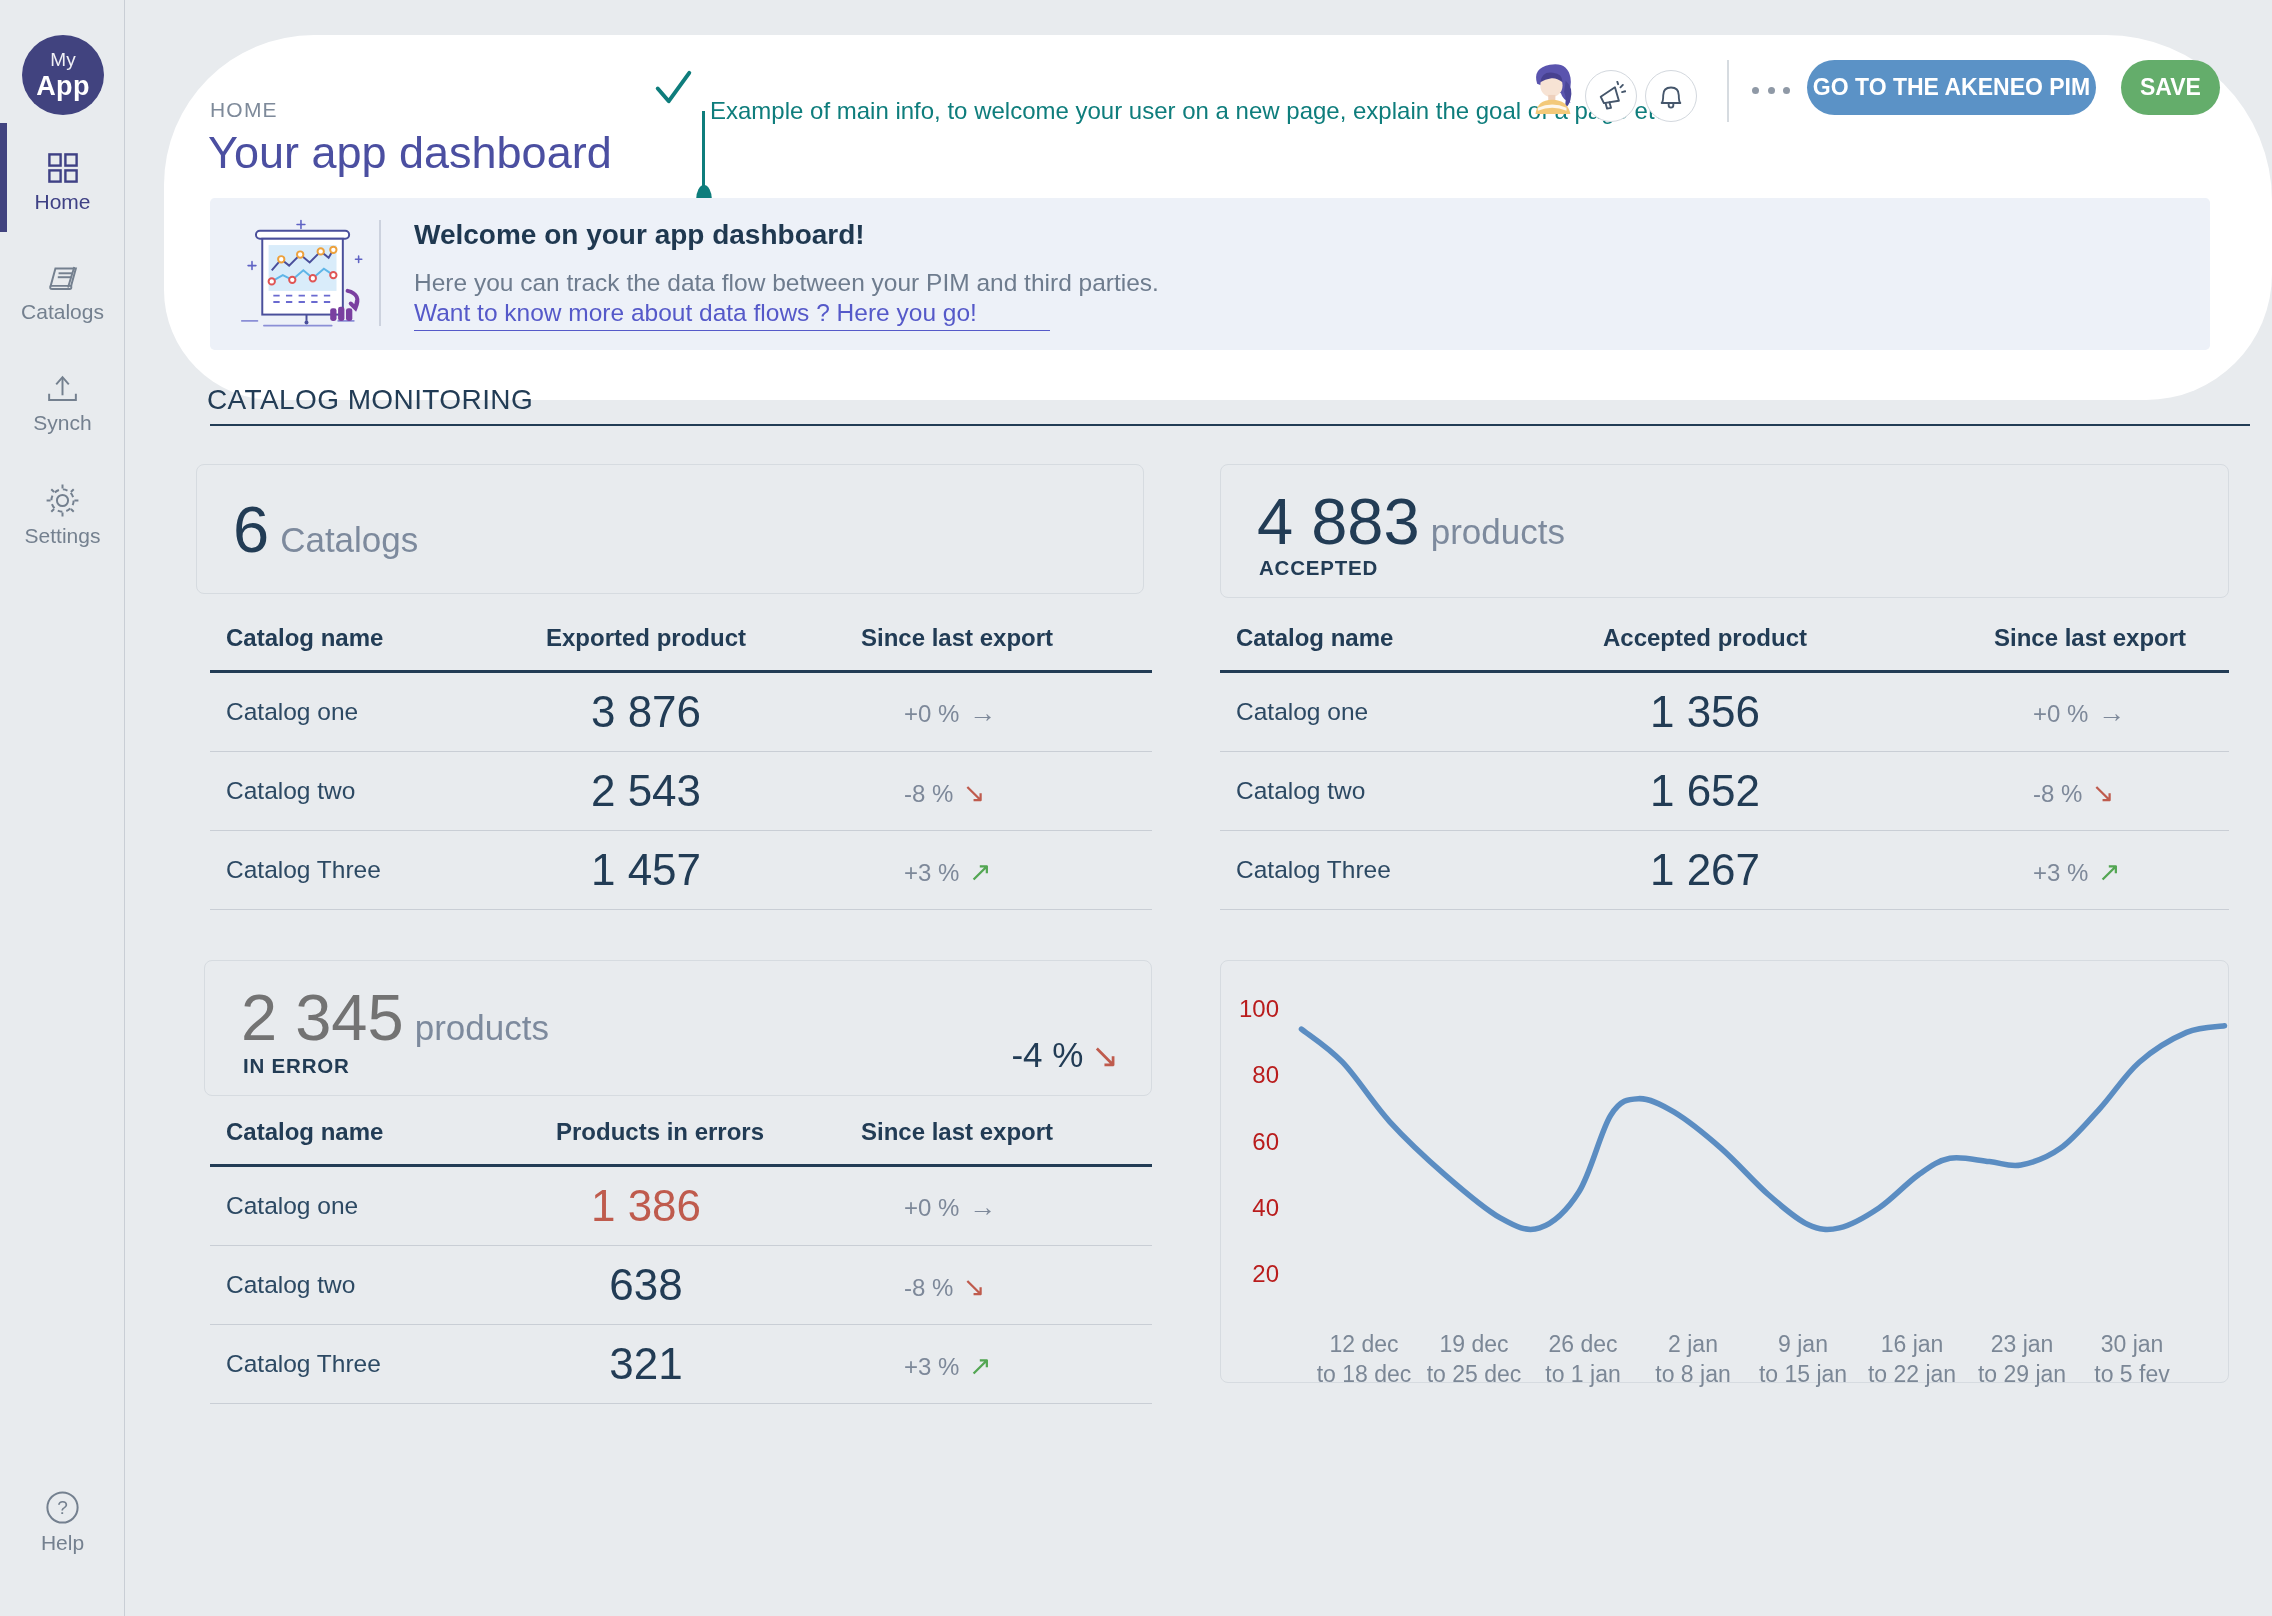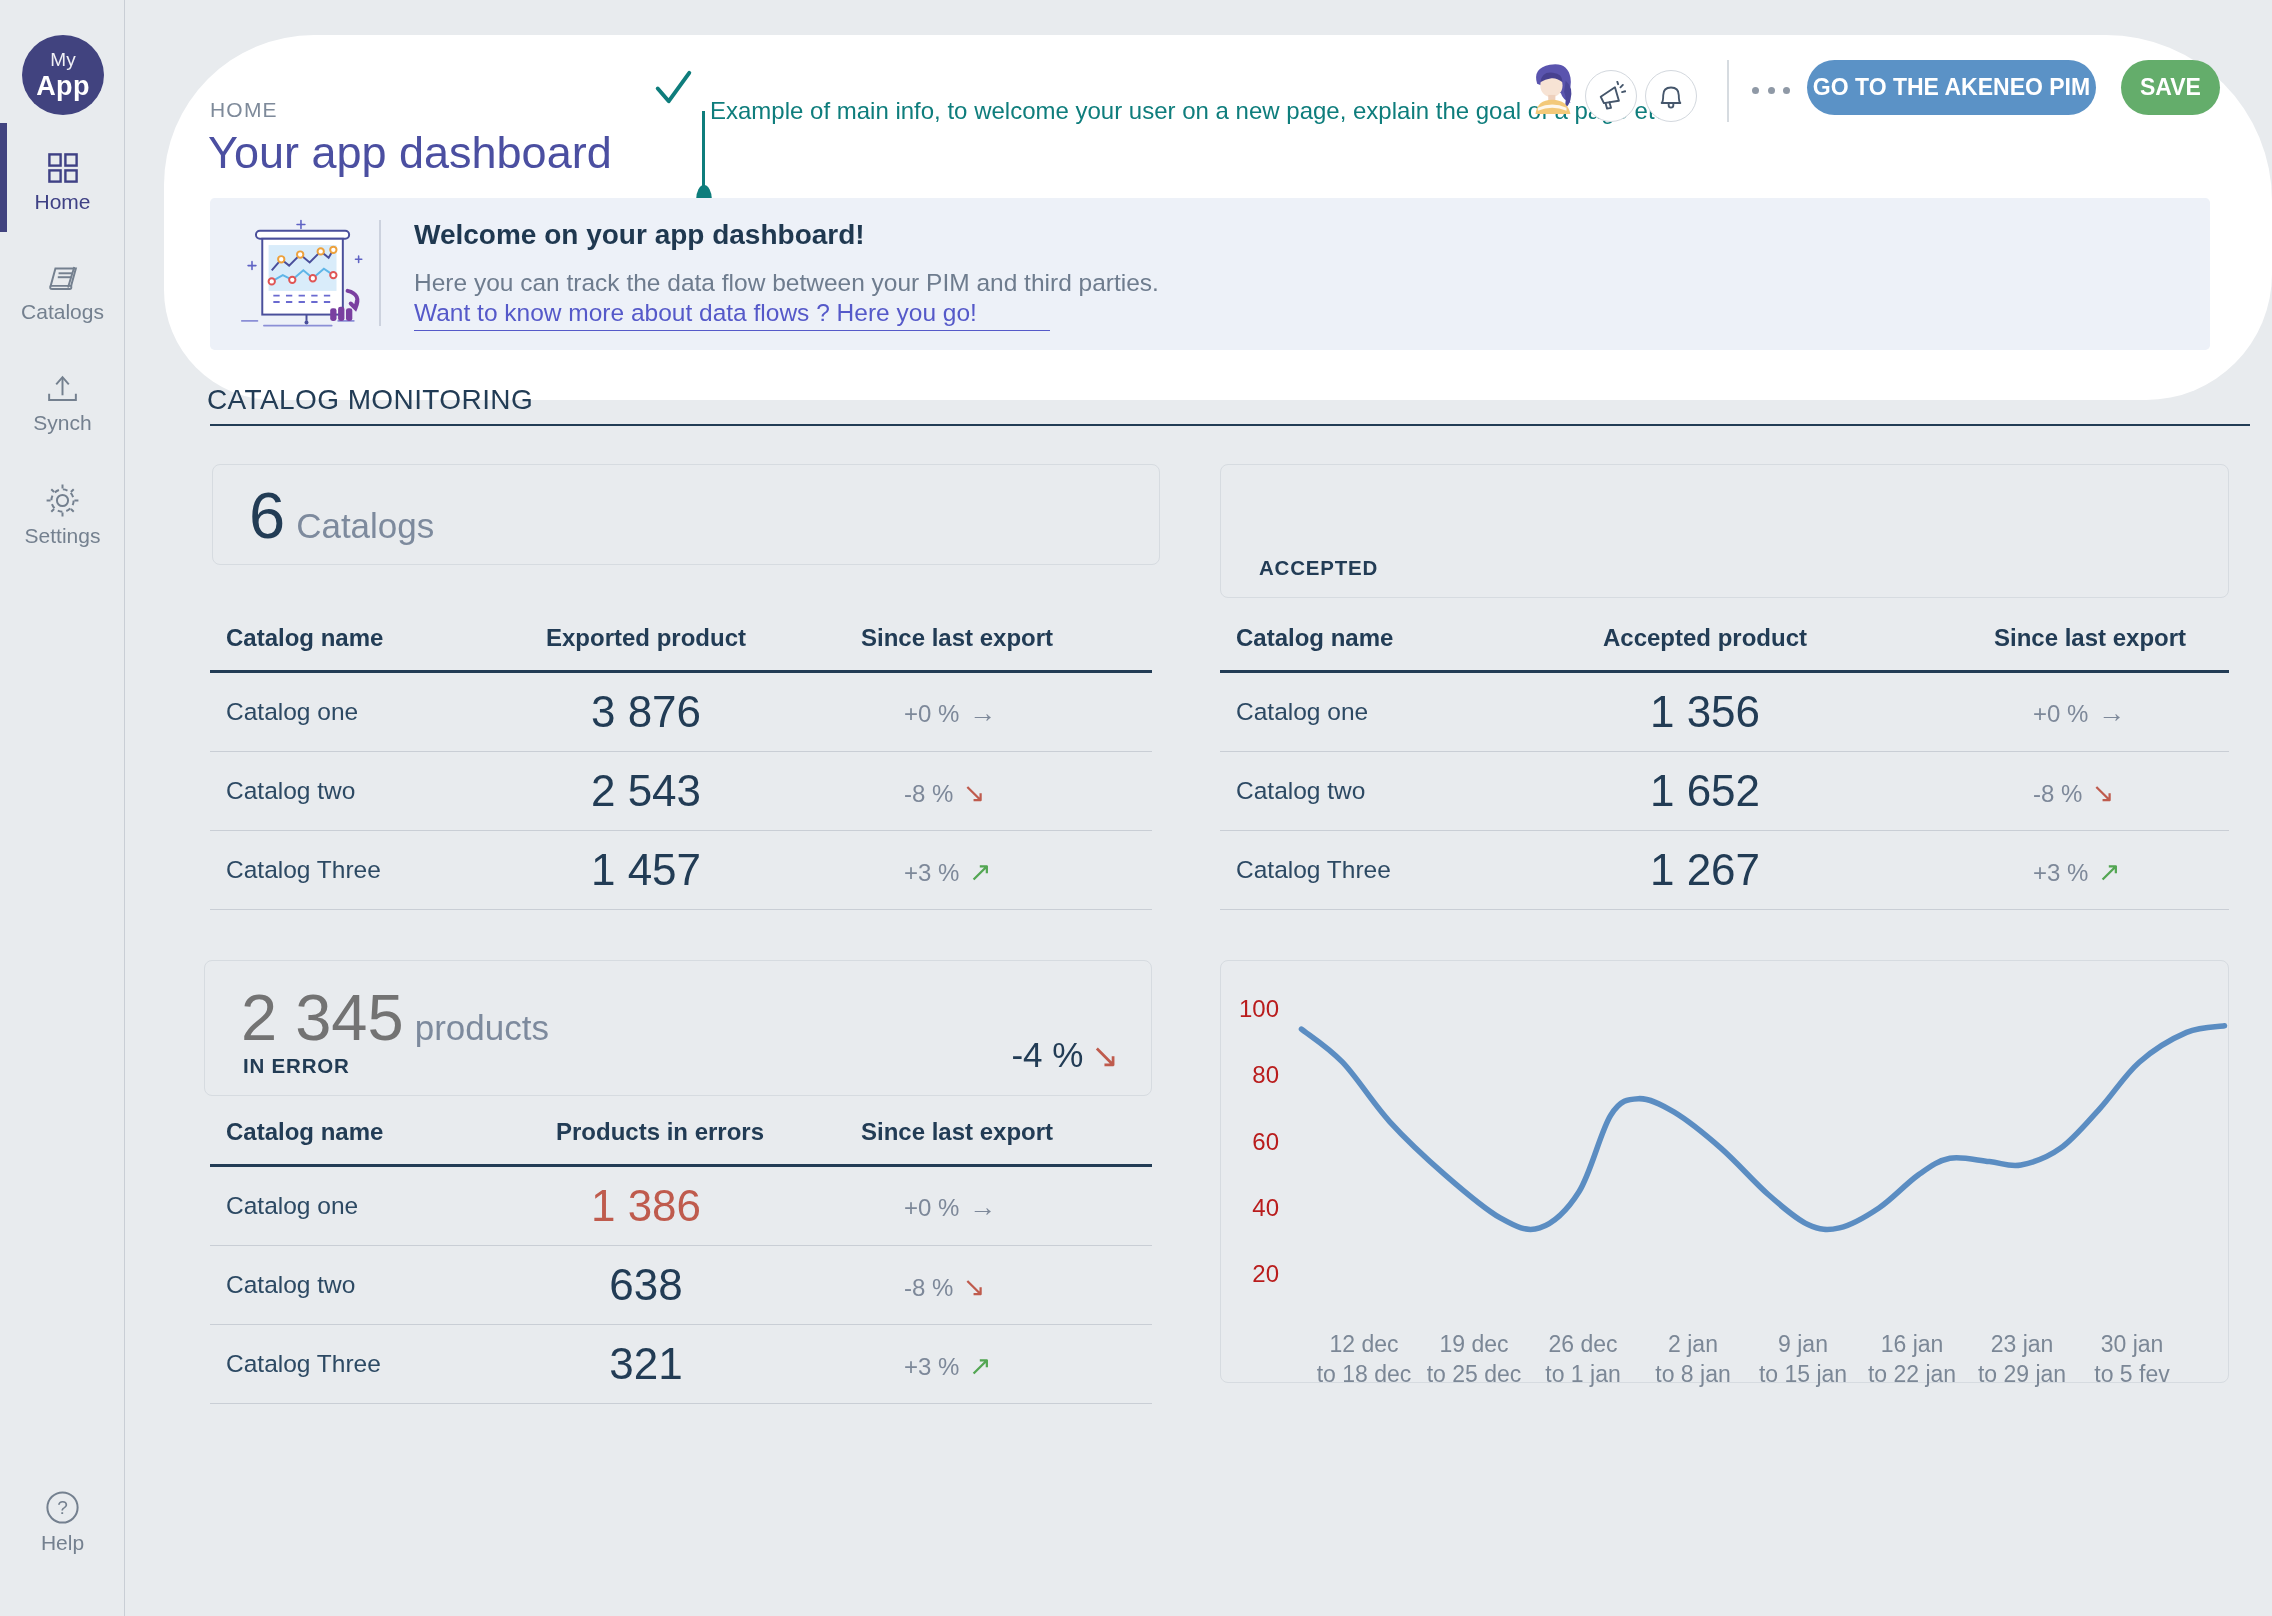--- a/index.html
+++ b/index.html
@@ -47,21 +47,21 @@
   .banner-title { position:absolute; left:204px; top:20.5px; font-size:28px; font-weight:700; color:#1f3850; }
   .banner-body { position:absolute; left:204px; top:71px; font-size:24.5px; color:#6e7c8e; }
   .banner-link { position:absolute; left:204px; top:101px; font-size:24.5px; color:#5559c9; border-bottom:1.6px solid #5559c9; padding-bottom:3.2px; padding-right:73px; cursor:pointer; }
 
   
   .section-title { position:absolute; left:207px; top:384px; font-size:28px; font-weight:500; letter-spacing:0.4px; color:#223c55; }
   .section-rule { position:absolute; left:210px; top:424px; width:2040px; height:2.4px; background:#223c55; }
 
   
   .stat-card { position:absolute; border:1.6px solid #d6dbe0; border-radius:8px; }
-  .card-catalogs { left:212px; top:464px; width:948px; height:101px; }
+  .card-catalogs { left:196px; top:464px; width:948px; height:130px; }
   .card-accepted { left:1220px; top:464px; width:1009px; height:134px; }
   .card-errors   { left:204px; top:960px; width:948px; height:136px; }
   .stat-line { position:absolute; left:36px; top:50%; transform:translateY(-50%); white-space:nowrap; }
   .card-accepted .stat-line, .card-errors .stat-line { top:19px; transform:none; }
   .stat-num { font-size:65px; font-weight:500; color:#223c55; }
   .stat-num.red { color:#737373; }
   .stat-word { font-size:35px; color:#7d8a9d; margin-left:11px; }
   .stat-sub { position:absolute; left:38px; bottom:17.4px; font-size:20.5px; font-weight:600; letter-spacing:0.8px; color:#223c55; }
   .stat-trend { position:absolute; right:32px; bottom:20.5px; font-size:35px; color:#223c55; }
   .stat-trend .arr { font-size:33px; margin-left:8px; }
@@ -251,20 +251,23 @@
 <div class="section-title">CATALOG MONITORING</div>
 <div class="section-rule"></div>
 
 <div class="stat-card card-catalogs">
   <div class="stat-line">
     <span class="stat-num">6</span><span class="stat-word">Catalogs</span>
   </div>
 </div>
 
 <div class="stat-card card-accepted">
+  <div class="stat-line">
+    <span class="stat-num">4 883</span><span class="stat-word">products</span>
+  </div>
   <div class="stat-sub">ACCEPTED</div>
 </div>
 
 <div class="stat-card card-errors">
   <div class="stat-line">
     <span class="stat-num red">2 345</span><span class="stat-word">products</span>
   </div>
   <div class="stat-sub">IN ERROR</div>
   <div class="stat-trend"><span>-4 %</span><span class="arr down">↘</span></div>
 </div>

